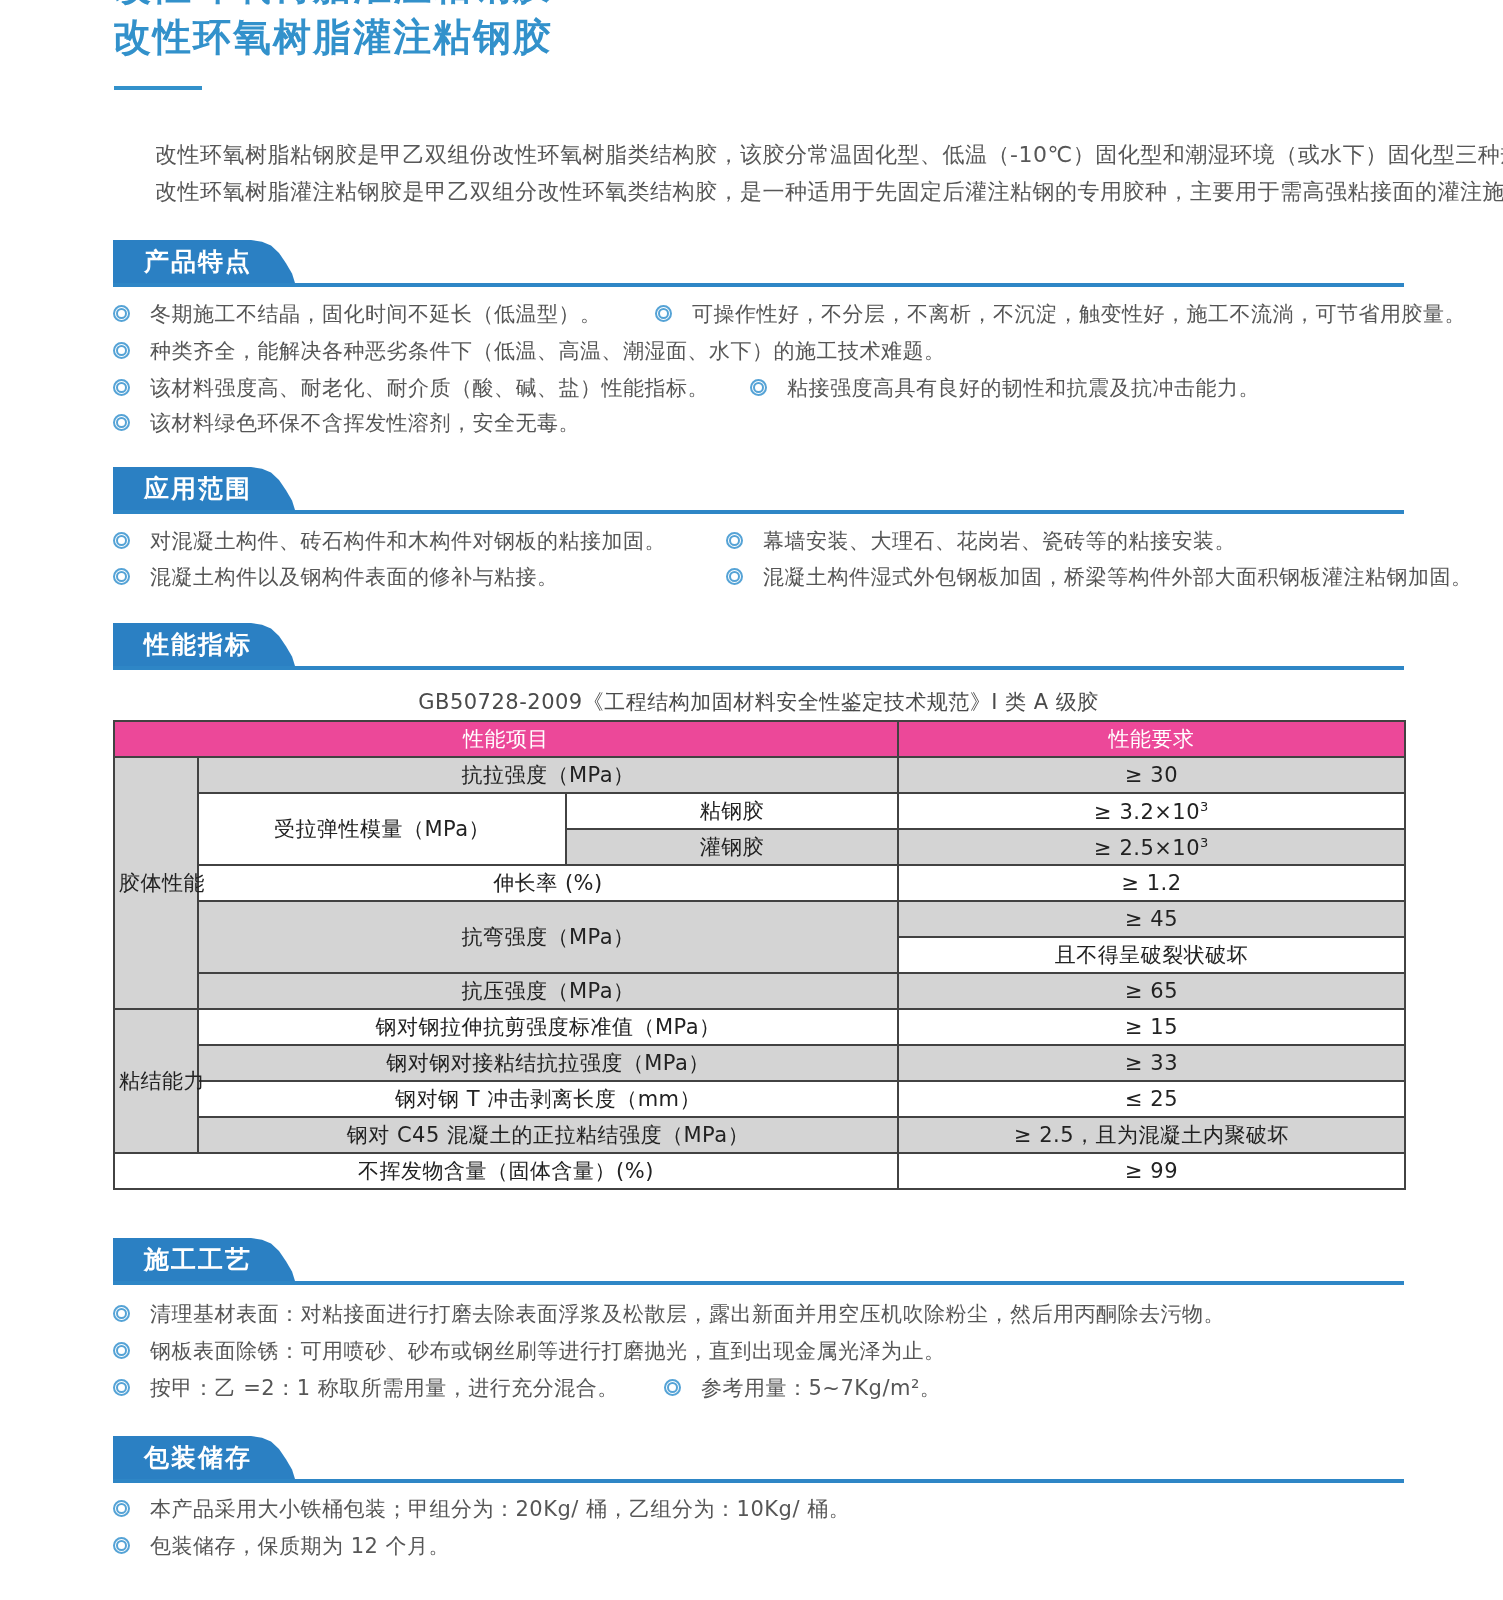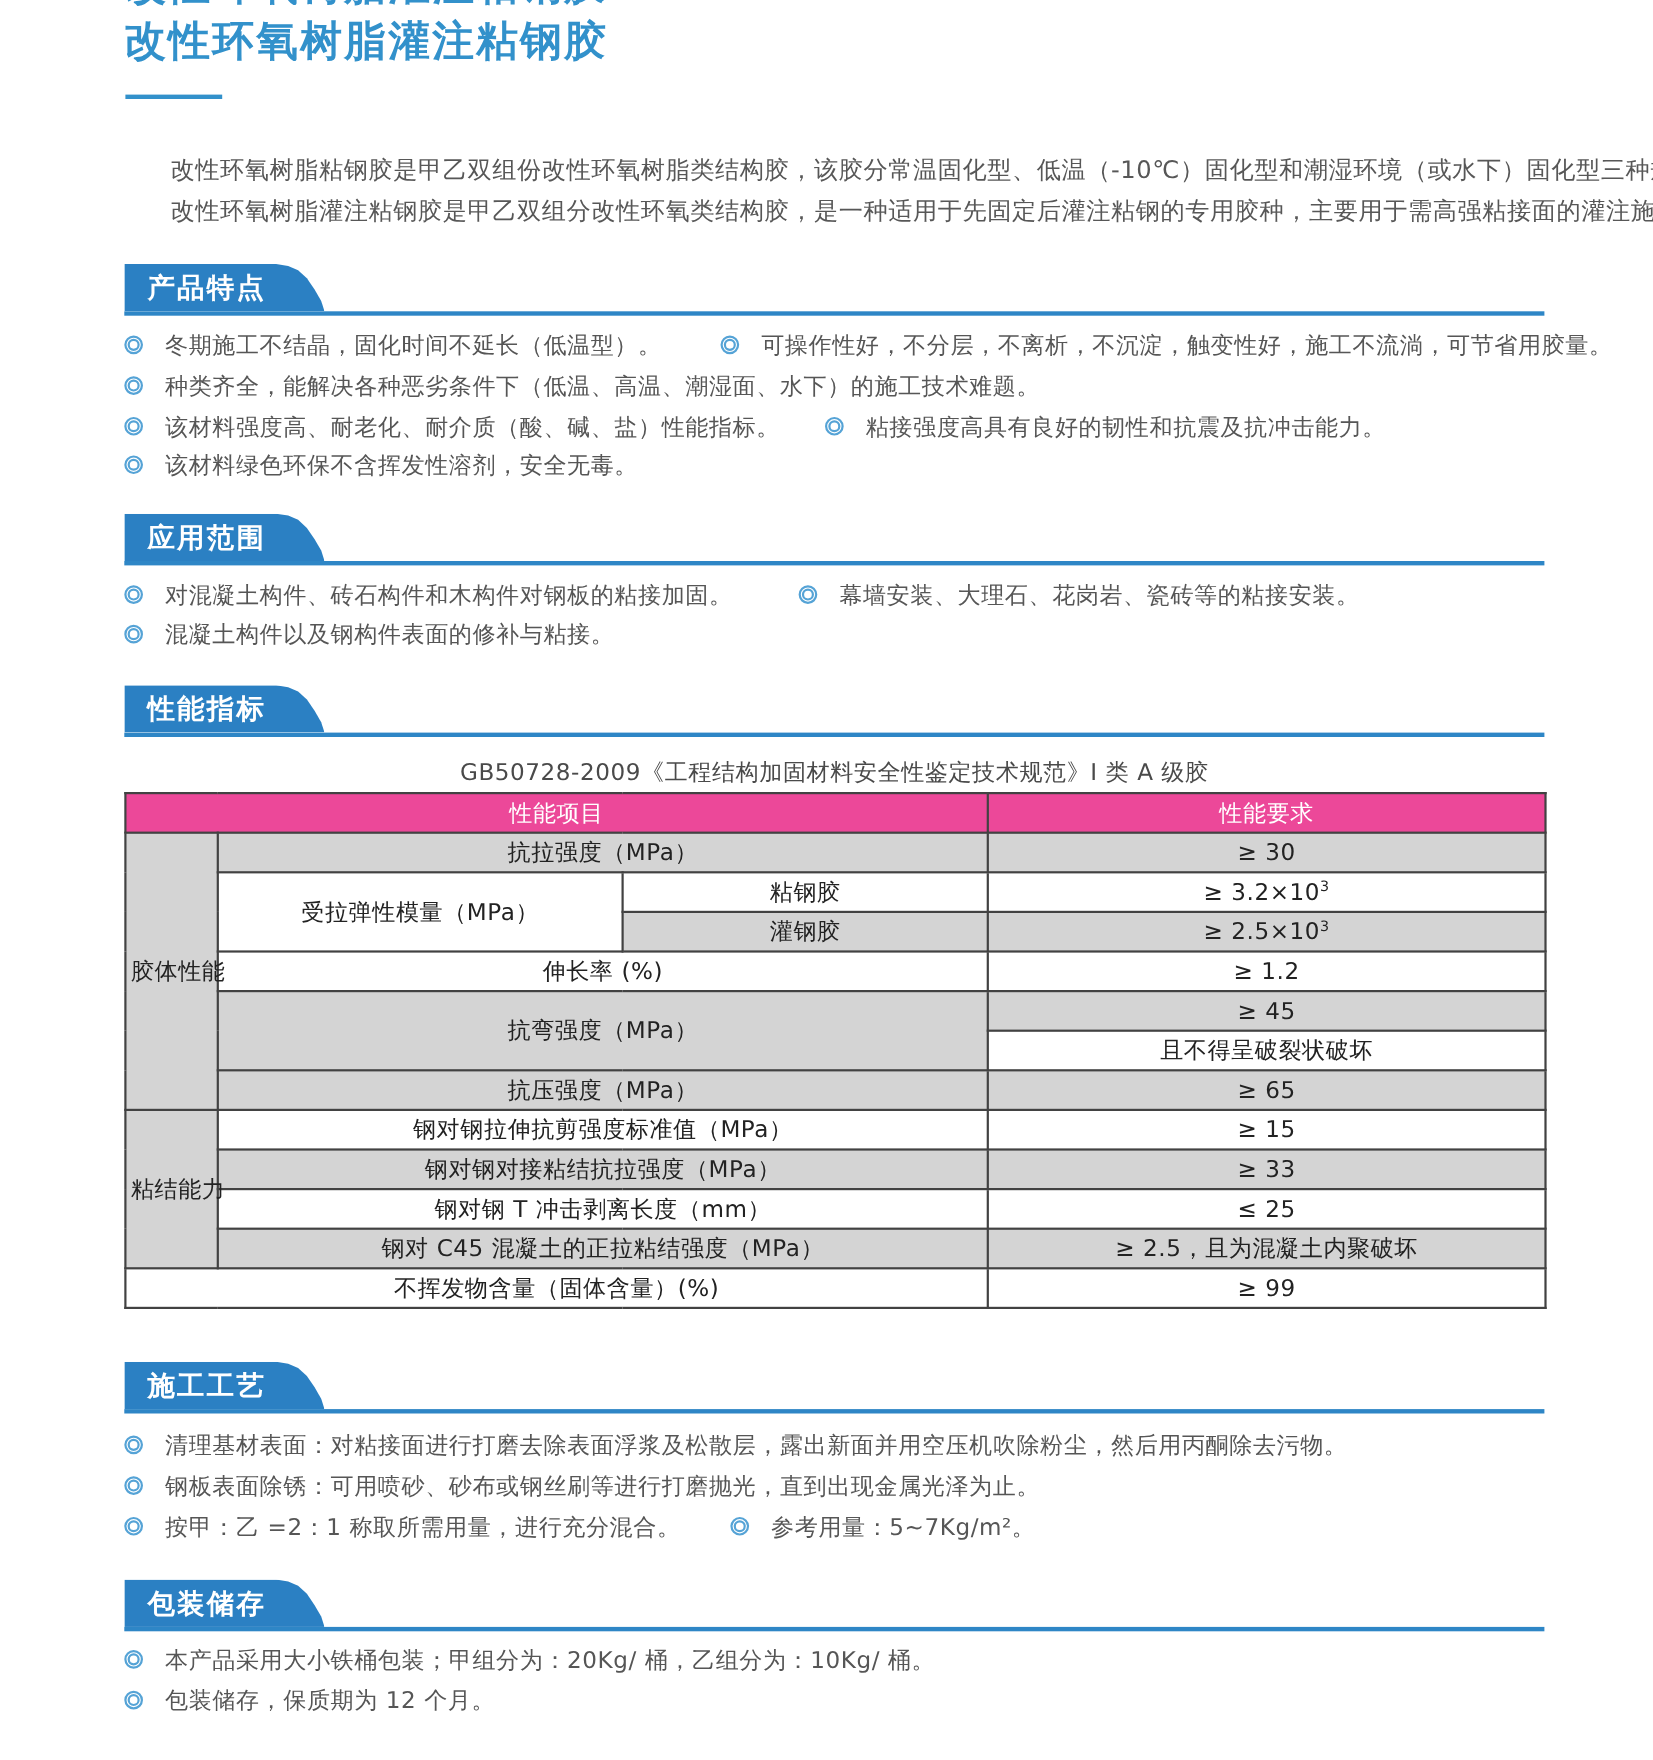--- a/index.html
+++ b/index.html
@@ -22,21 +22,21 @@
 
   .intro-p {
     position:absolute; left:155px; font-size:22px; color:#575757;
     white-space:nowrap; letter-spacing:0.5px;
   }
 
   
   .sec-header { position:absolute; left:113px; width:1291px; height:47px; border-bottom:4px solid #2e86c6; }
   .sec-badge {
     position:relative; width:182px; height:43px; background:#2b80c3;
-    display:flex; align-items:center; padding-left:21px;
+    display:flex; align-items:center; padding-left:31px;
     clip-path: polygon(0 0, calc(100% - 44px) 0, calc(100% - 33px) 4%, calc(100% - 24px) 13%,
                        calc(100% - 16px) 30%, calc(100% - 9px) 54%, calc(100% - 3px) 78%,
                        100% 100%, 0 100%);
   }
   .sec-badge .sec-label {
     color:#ffffff; font-size:25px; font-weight:bold; letter-spacing:2px; white-space:nowrap;
   }
 
   .row { position:absolute; left:113px; width:1391px; height:26px; }
   .bullet { position:absolute; top:0; left:0; display:flex; align-items:flex-start; gap:20px; }
@@ -135,20 +135,24 @@
     </div>
     <div class="bullet c2-613">
       <span class="bullet-ring"></span>
       <span class="txt">幕墙安装、大理石、花岗岩、瓷砖等的粘接安装。</span>
     </div>
   </div>
   <div class="row" style="top:564px;">
     <div class="bullet">
       <span class="bullet-ring"></span>
       <span class="txt">混凝土构件以及钢构件表面的修补与粘接。</span>
+    </div>
+    <div class="bullet c2-613">
+      <span class="bullet-ring"></span>
+      <span class="txt">混凝土构件湿式外包钢板加固，桥梁等构件外部大面积钢板灌注粘钢加固。</span>
     </div>
   </div>
 
   <div class="sec-header" style="top:623px;">
     <div class="sec-badge">
       <span class="sec-label">性能指标</span>
     </div>
   </div>
   <div class="tbl-caption">GB50728-2009《工程结构加固材料安全性鉴定技术规范》I 类 A 级胶</div>
 

